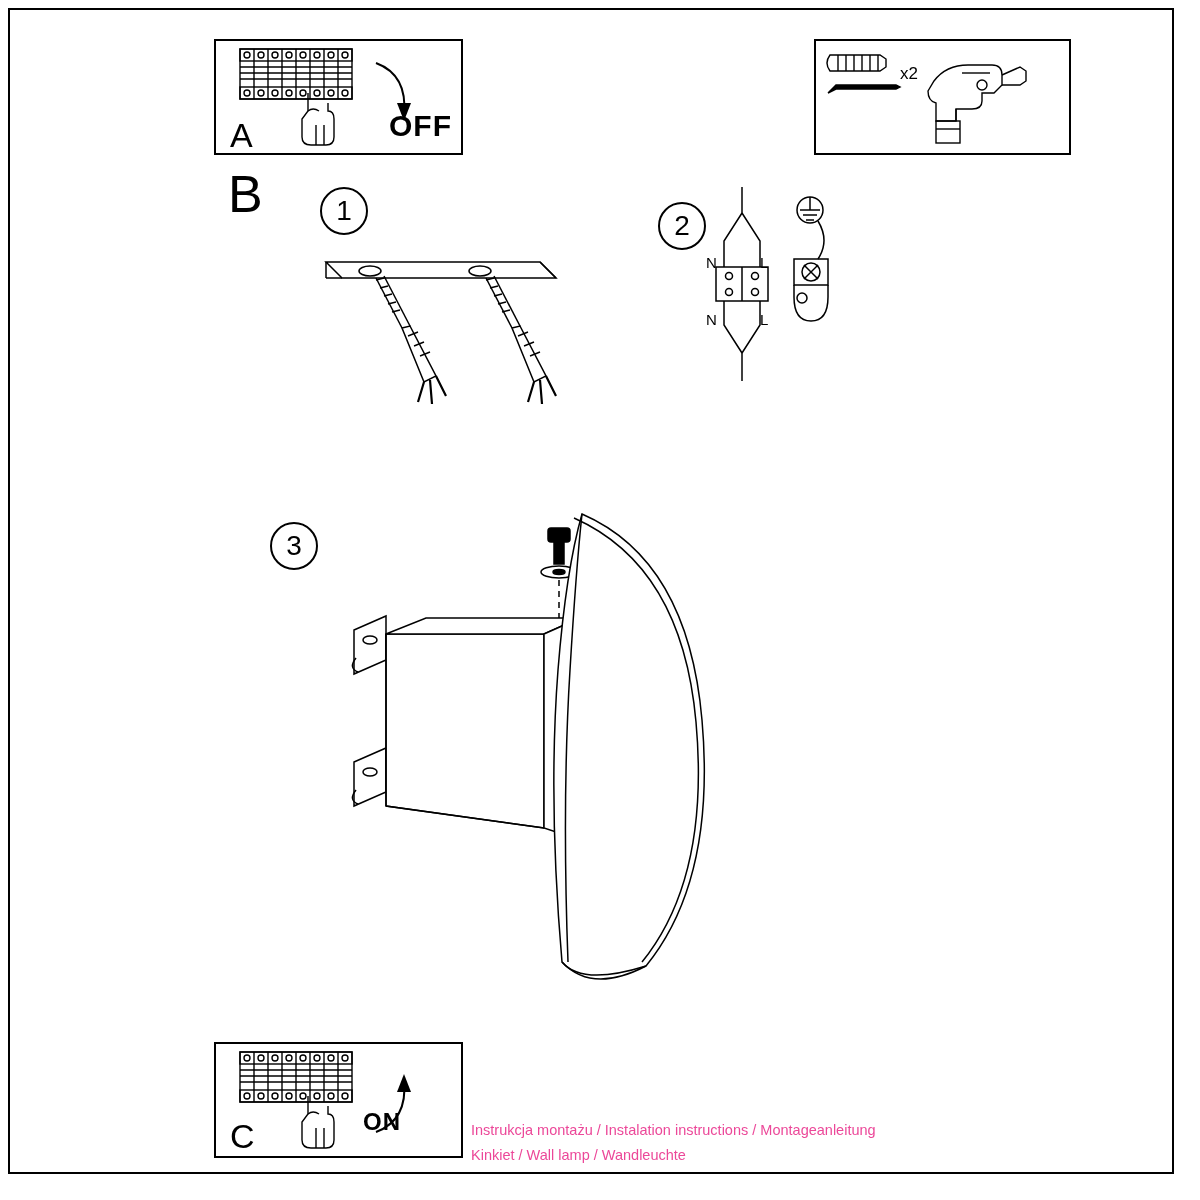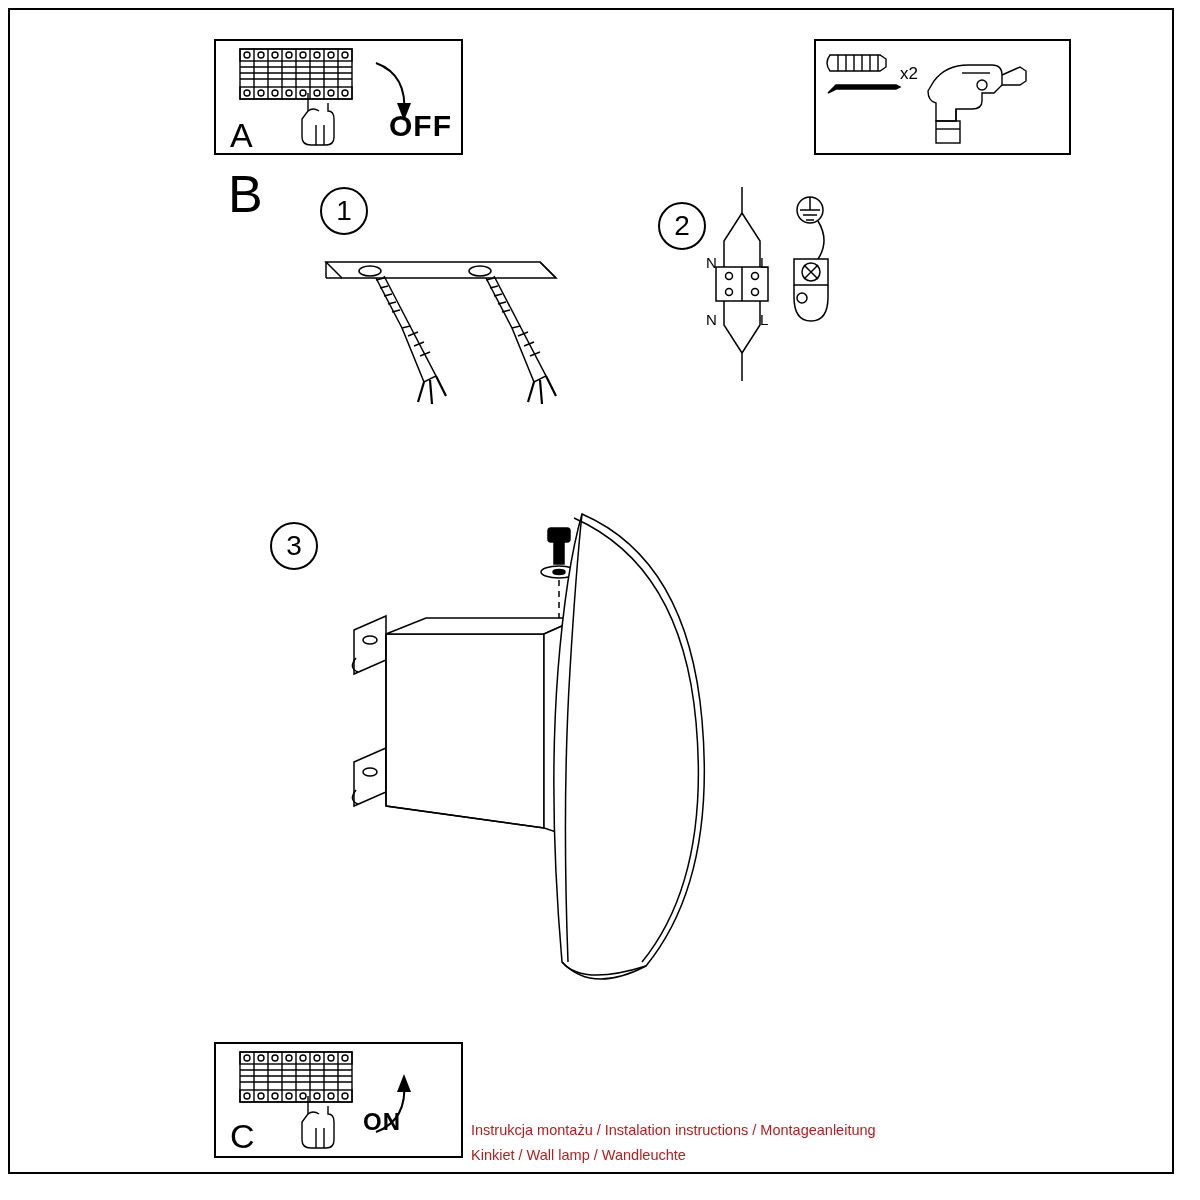--- a/index.html
+++ b/index.html
@@ -75,21 +75,21 @@
   .lab-n1 { left: 706px; top: 254px; }
   .lab-l1 { left: 760px; top: 254px; }
   .lab-n2 { left: 706px; top: 311px; }
   .lab-l2 { left: 760px; top: 311px; }
 
   
   .footer {
     left: 471px; top: 1118px;
     font-size: 14.5px;
     line-height: 1.75;
-    color: #b91c1c;
+    color: #ec4899;
   }
 
   svg { display: block; }
   .ln { fill: none; stroke: #000; }
 </style>
 </head>
 <body>
 
 <div id="sheet">
 

